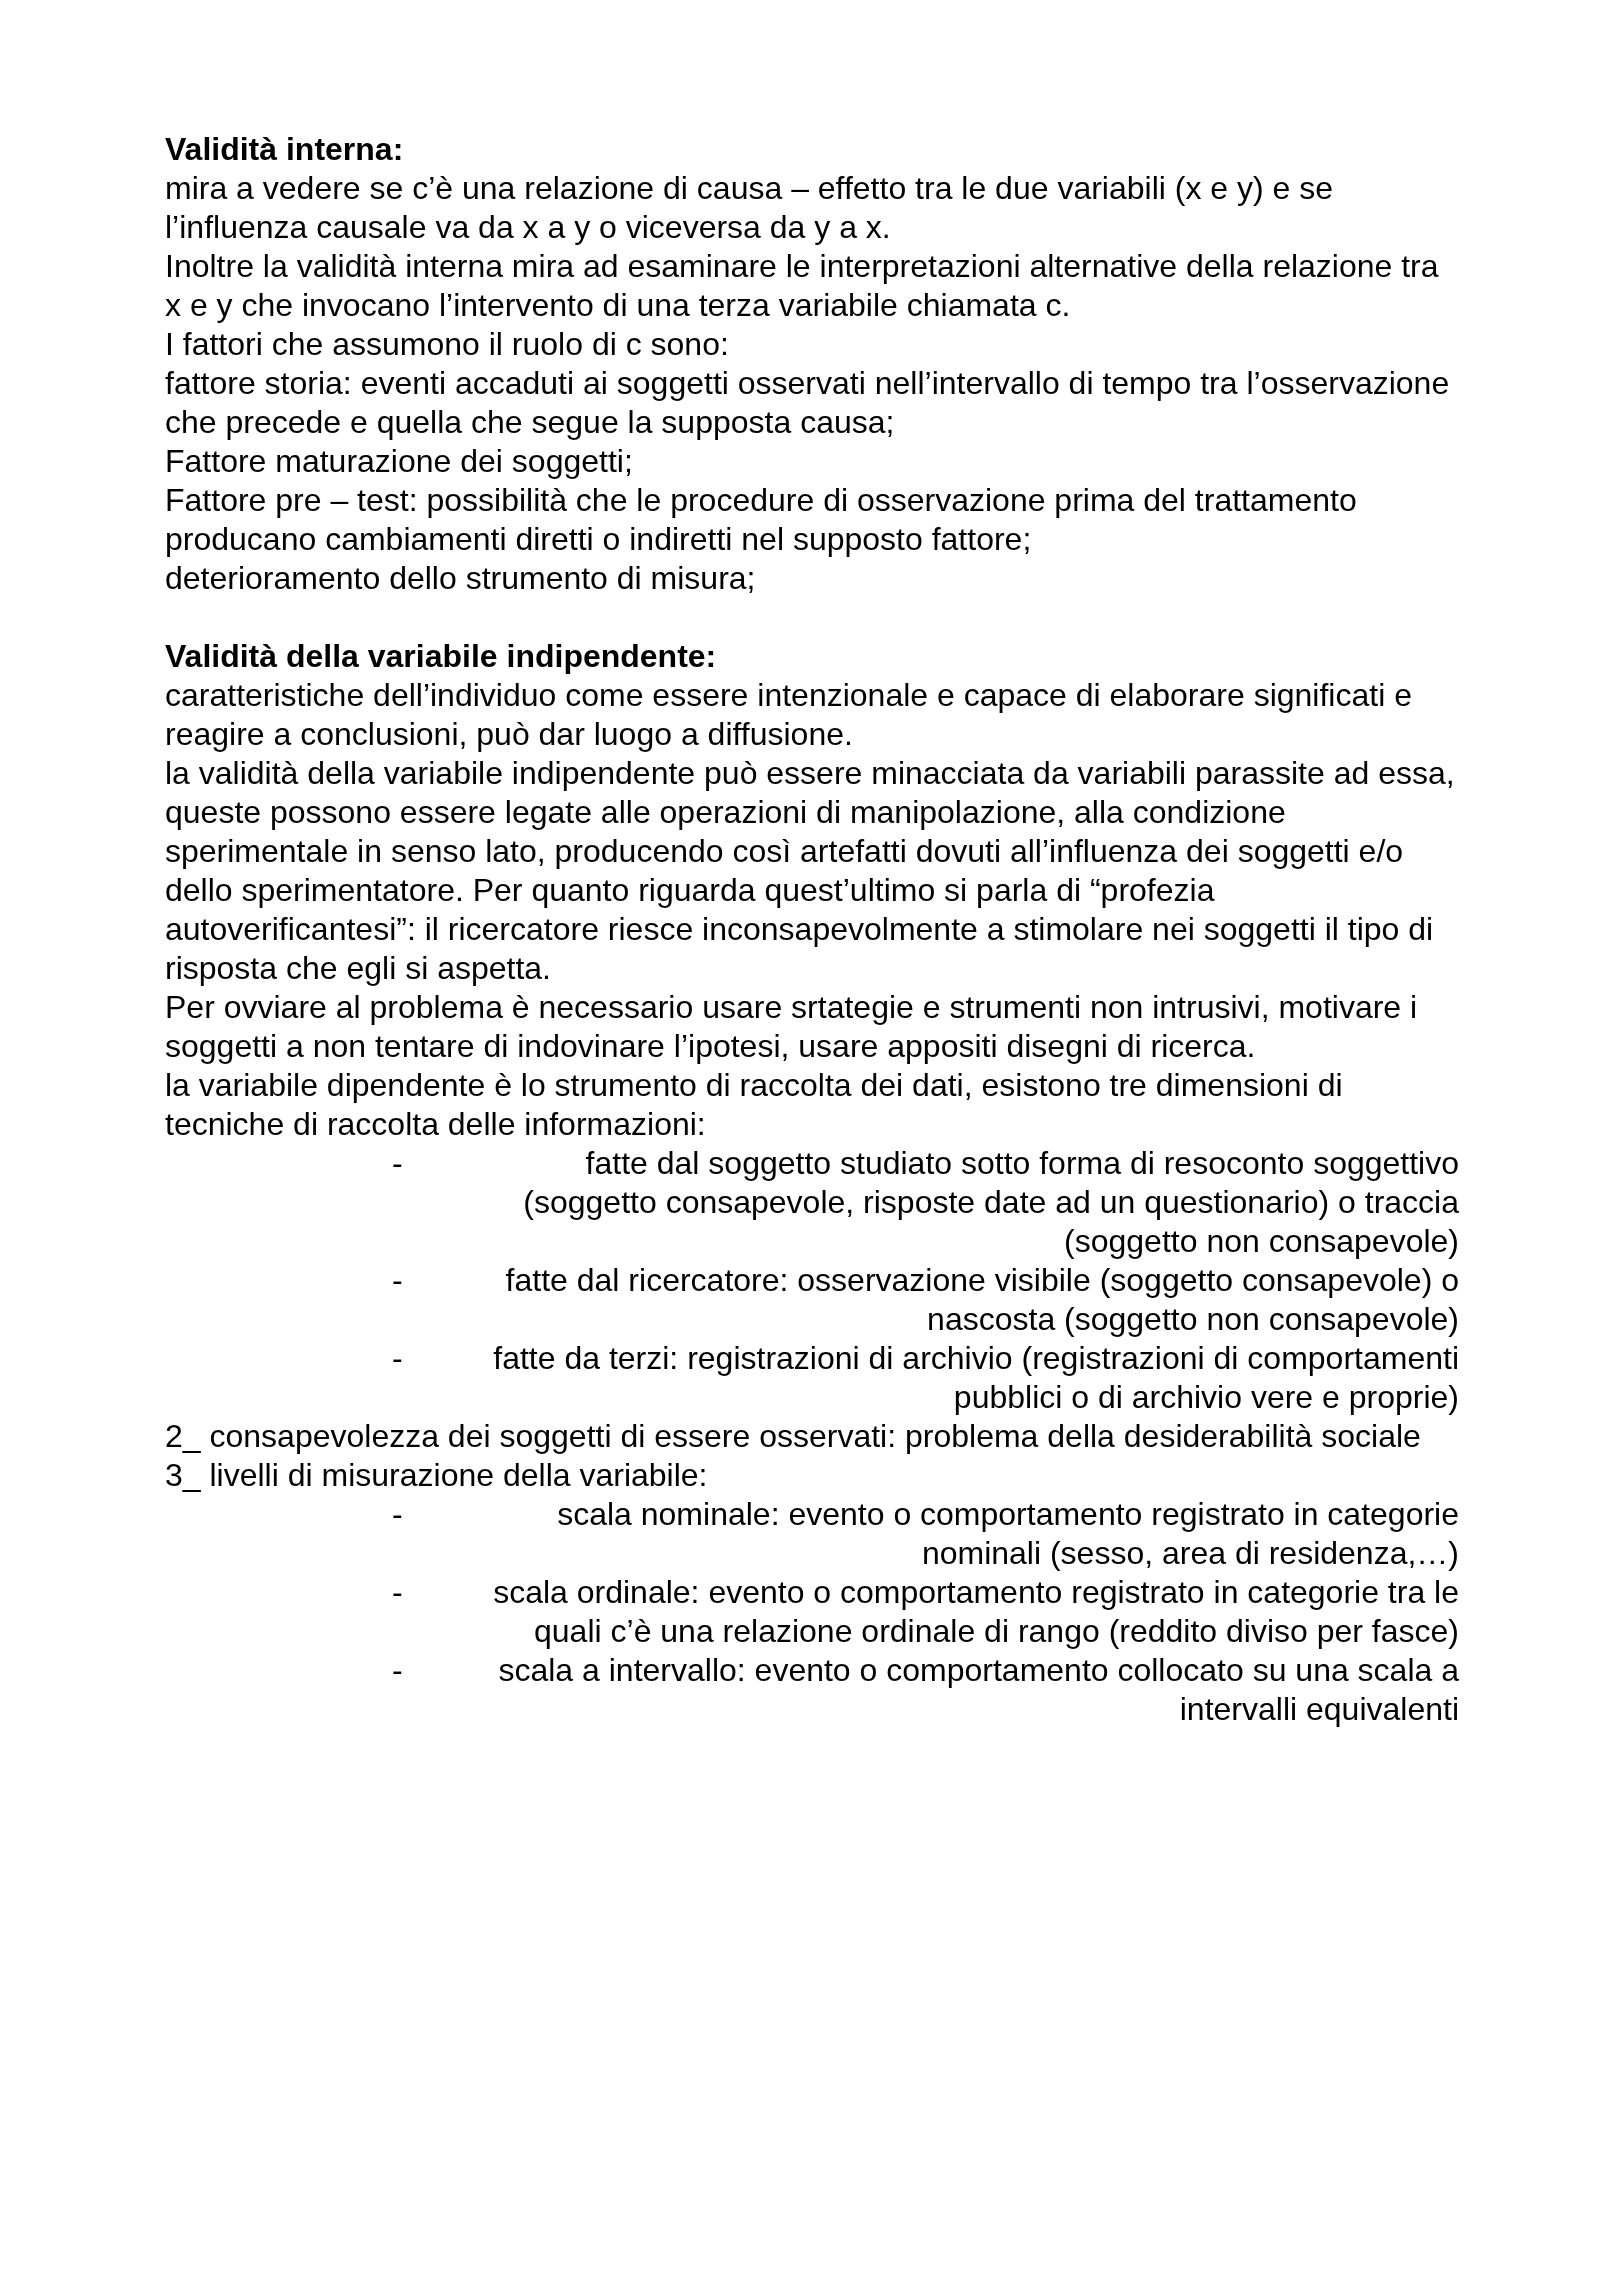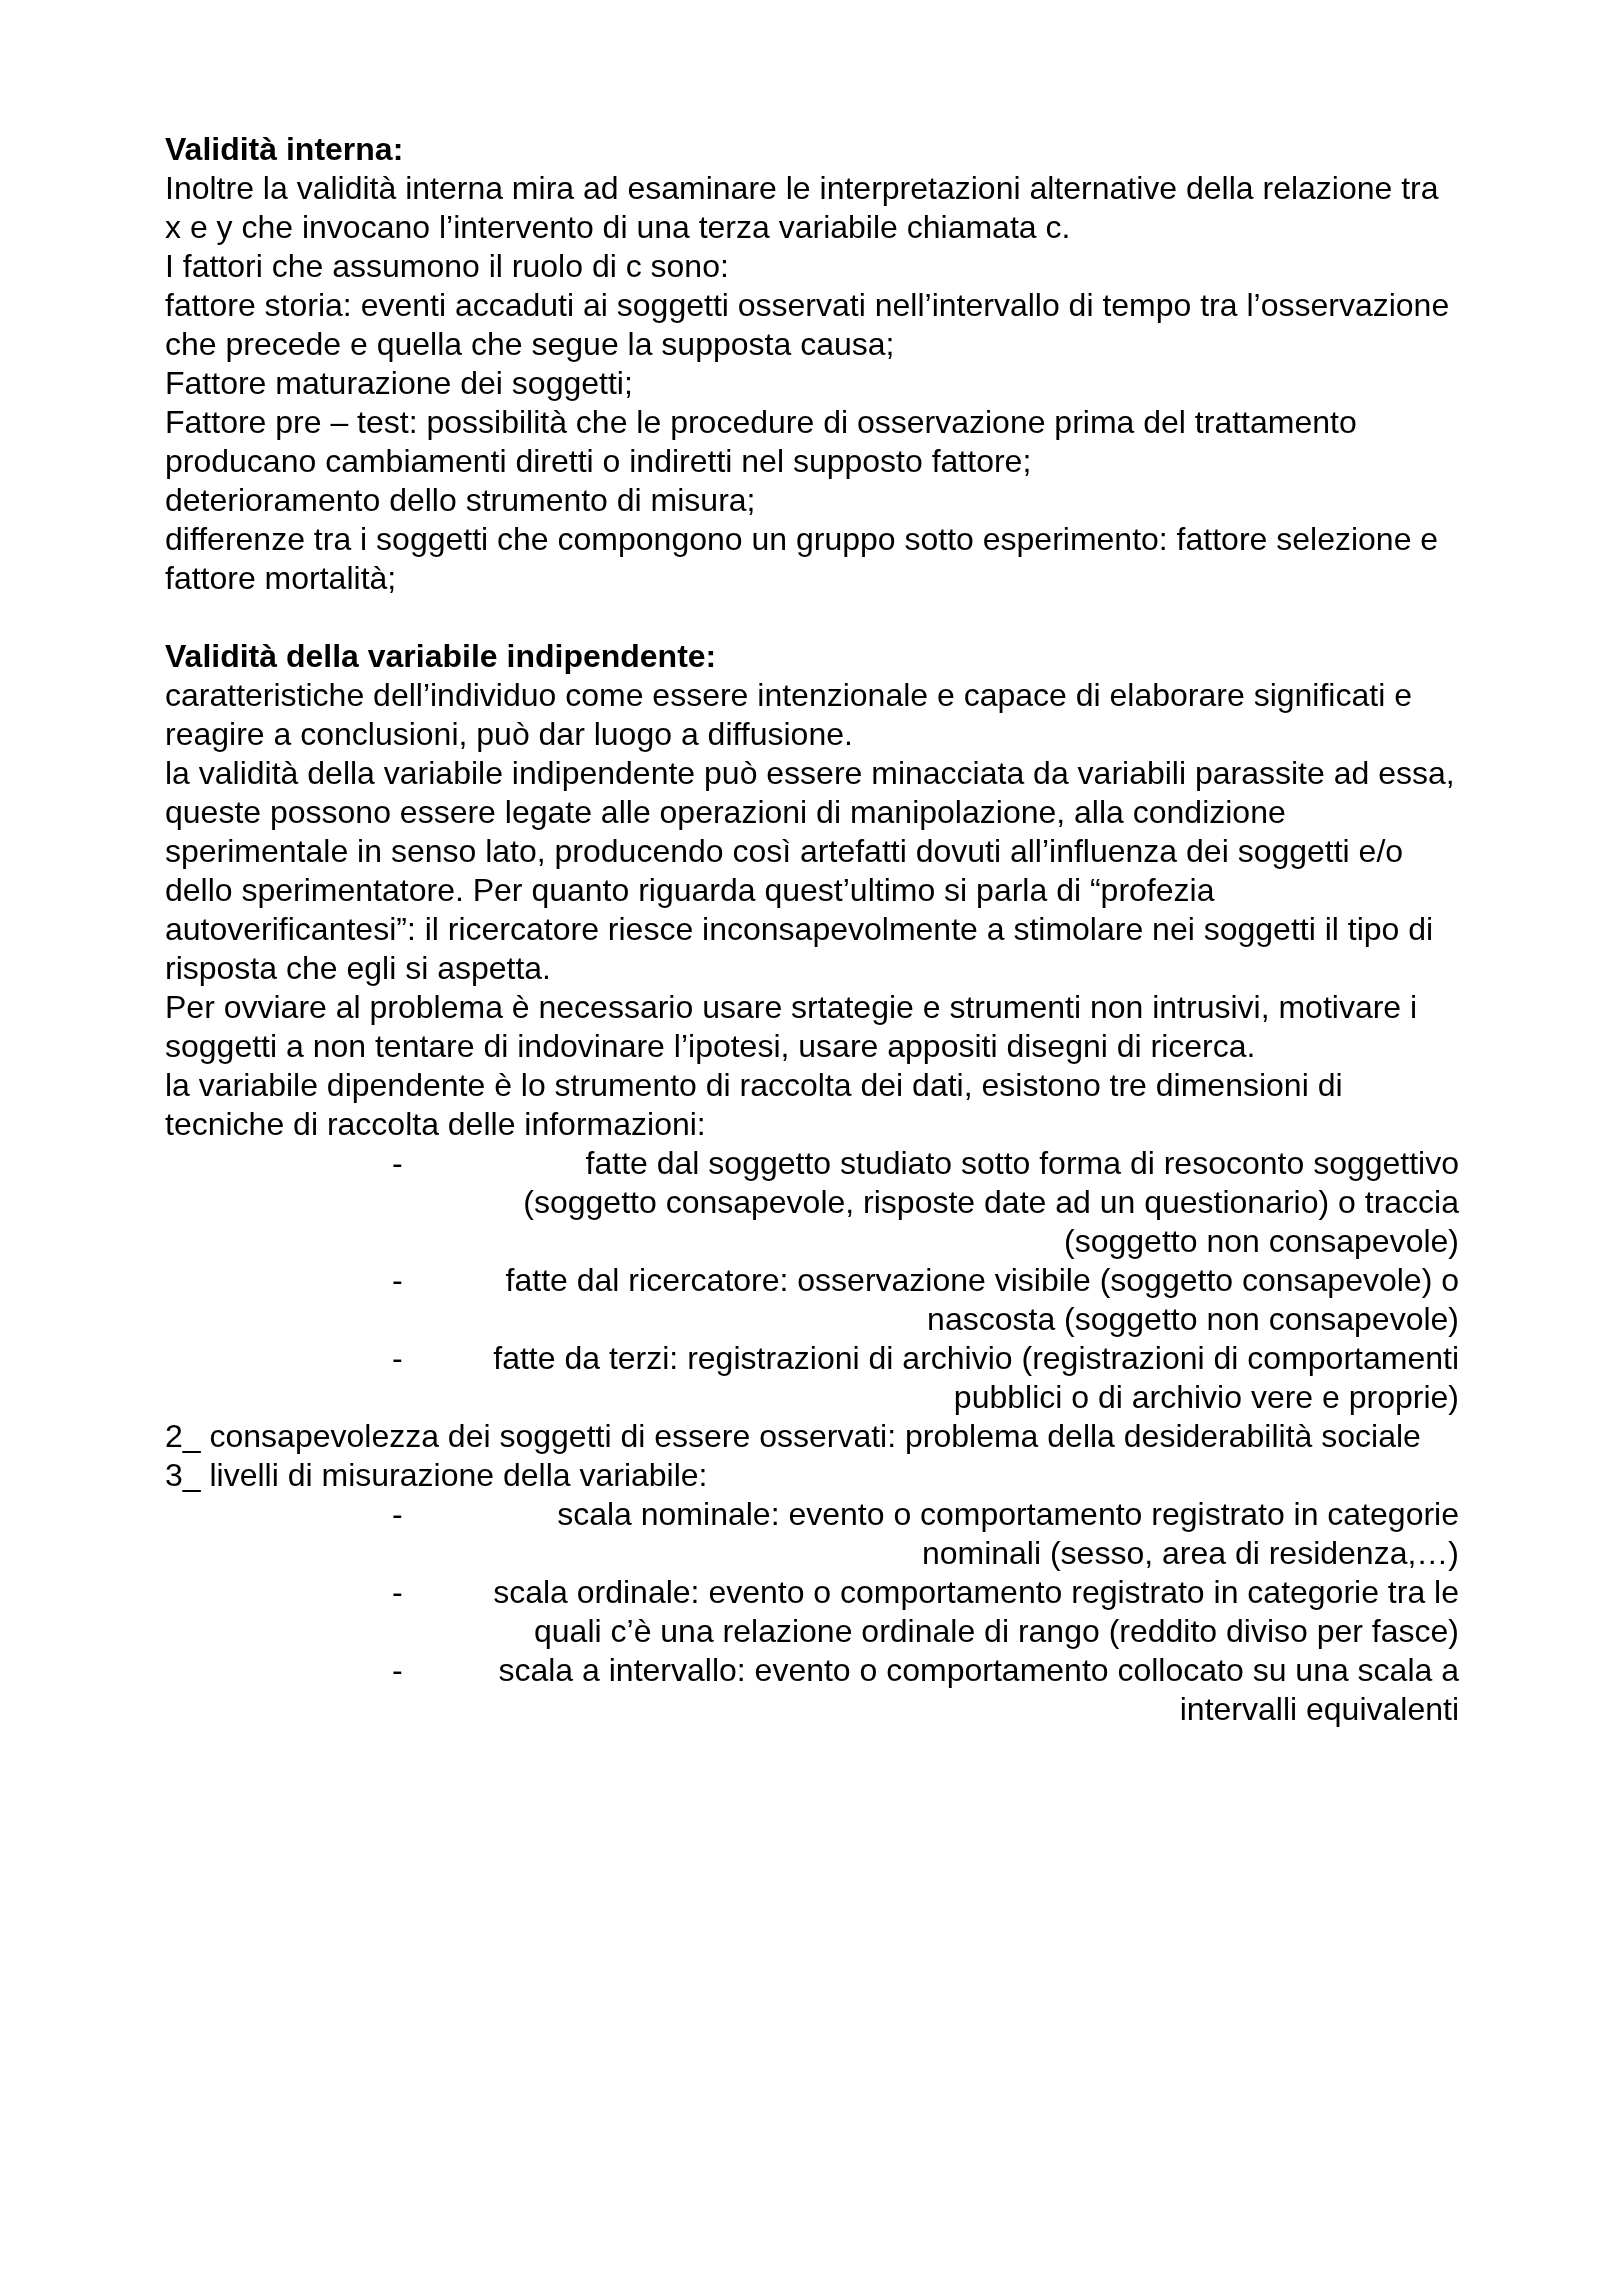--- a/index.html
+++ b/index.html
@@ -37,27 +37,27 @@
     width: 54px;
   }
   .bullet-text { flex: 1 1 auto; text-align: right; }
 </style>
 </head>
 <body>
 
 <div class="page">
   <div class="content">
       <div class="block heading">Validità interna:</div>
+      <div class="block para">mira a vedere se c’è una relazione di causa – effetto tra le due variabili (x e y) e se l’influenza causale va da x a y o viceversa da y a x.</div>
       <div class="block para">Inoltre la validità interna mira ad esaminare le interpretazioni alternative della relazione tra x e y che invocano l’intervento di una terza variabile chiamata c.</div>
       <div class="block para">I fattori che assumono il ruolo di c sono:</div>
       <div class="block para">fattore storia: eventi accaduti ai soggetti osservati nell’intervallo di tempo tra l’osservazione che precede e quella che segue la supposta causa;</div>
       <div class="block para">Fattore maturazione dei soggetti;</div>
       <div class="block para">Fattore pre – test: possibilità che le procedure di osservazione prima del trattamento producano cambiamenti diretti o indiretti nel supposto fattore;</div>
       <div class="block para">deterioramento dello strumento di misura;</div>
-      <div class="block para">differenze tra i soggetti che compongono un gruppo sotto esperimento: fattore selezione e fattore mortalità;</div>
       <div class="block heading">Validità della variabile indipendente:</div>
       <div class="block para">caratteristiche dell’individuo come essere intenzionale e capace di elaborare significati e reagire a conclusioni, può dar luogo a diffusione.</div>
       <div class="block para">la validità della variabile indipendente può essere minacciata da variabili parassite ad essa, queste possono essere legate alle operazioni di manipolazione, alla condizione sperimentale in senso lato, producendo così artefatti dovuti all’influenza dei soggetti e/o dello sperimentatore. Per quanto riguarda quest’ultimo si parla di “profezia autoverificantesi”: il ricercatore riesce inconsapevolmente a stimolare nei soggetti il tipo di risposta che egli si aspetta.</div>
       <div class="block para">Per ovviare al problema è necessario usare srtategie e strumenti non intrusivi, motivare i soggetti a non tentare di indovinare l’ipotesi, usare appositi disegni di ricerca.</div>
       <div class="block para">la variabile dipendente è lo strumento di raccolta dei dati, esistono tre dimensioni di tecniche di raccolta delle informazioni:</div>
       <div class="block bullet">
         <span class="dash">-</span>
         <span class="bullet-text">fatte dal soggetto studiato sotto forma di resoconto soggettivo (soggetto consapevole, risposte date ad un questionario) o traccia (soggetto non consapevole)</span>
       </div>
       <div class="block bullet">

